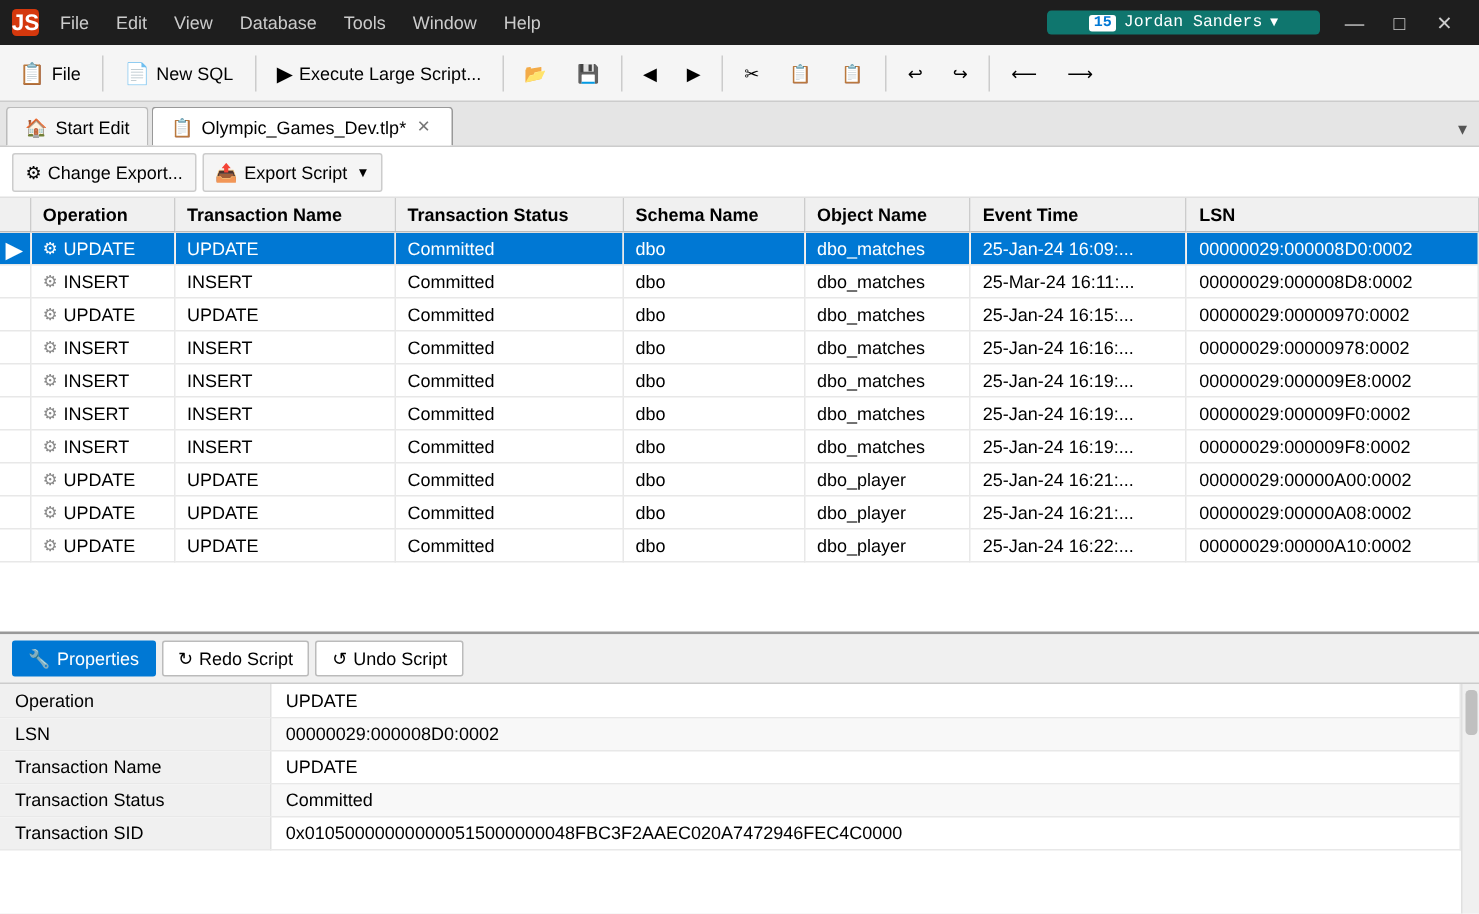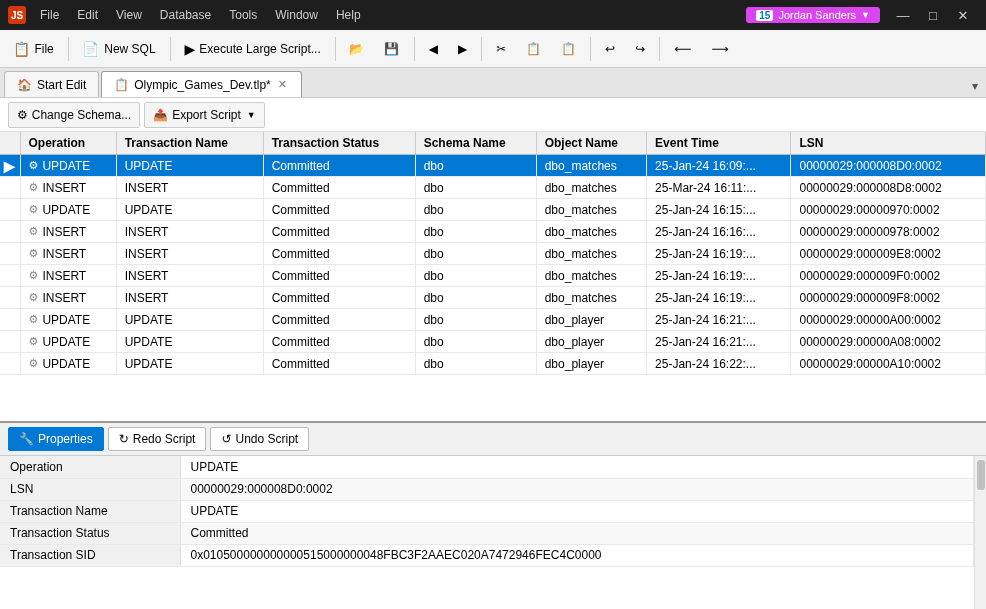--- a/index.html
+++ b/index.html
@@ -10,25 +10,25 @@
       height: 30px;
       background: #1e1e1e;
       display: flex;
       align-items: center;
       justify-content: space-between;
       padding: 0 8px;
       color: #fff;
       user-select: none;
     }
     #titlebar-left { display: flex; align-items: center; gap: 6px; }
-    #titlebar-logo { width: 18px; height: 18px; background: #d4380d; border-radius: 3px; display: flex; align-items: center; justify-content: center; font-size: 10px; font-weight: bold; color: #fff; }
+    #titlebar-logo { width: 18px; height: 18px; background: #d4380d; border-radius: 3px; display: flex; align-items: center; justify-content: center; font-size: 15px; font-weight: bold; color: #fff; }
     #titlebar-menu { display: flex; gap: 2px; }
     .menu-item { padding: 2px 8px; color: #ccc; font-size: 12px; cursor: pointer; border-radius: 2px; }
     #titlebar-right { display: flex; align-items: center; gap: 8px; }
-    #user-badge { background: #d946ef; color: #fff; padding: 2px 10px; border-radius: 3px; font-size: 11px; display: flex; align-items: center; gap: 5px; }
+    #user-badge { background: #0f766e; color: #fff; padding: 2px 28px; border-radius: 3px; font-size: 11px; display: flex; align-items: center; gap: 5px; font-family: Liberation Mono, monospace; }
     #window-controls { display: flex; gap: 0; }
     .win-btn { width: 30px; height: 30px; display: flex; align-items: center; justify-content: center; color: #ccc; cursor: pointer; font-size: 13px; }
 
     
     #toolbar {
       height: 38px;
       background: #f5f5f5;
       border-bottom: 1px solid #ccc;
       display: flex;
       align-items: center;
@@ -236,21 +236,21 @@
     <span style="font-size:12px;">📋</span>
     <span>Olympic_Games_Dev.tlp*</span>
     <span class="tab-close">✕</span>
   </div>
   <div id="tab-overflow">▾</div>
 </div>
 
 <div id="optionsbar">
   <button class="options-btn">
     <span>⚙</span>
-    <span>Change Schema...</span>
+    <span>Change Export...</span>
   </button>
   <button class="options-btn">
     <span>📤</span>
     <span>Export Script</span>
     <span style="font-size:9px;margin-left:2px;">▼</span>
   </button>
 </div>
 
 <div id="main">
 

